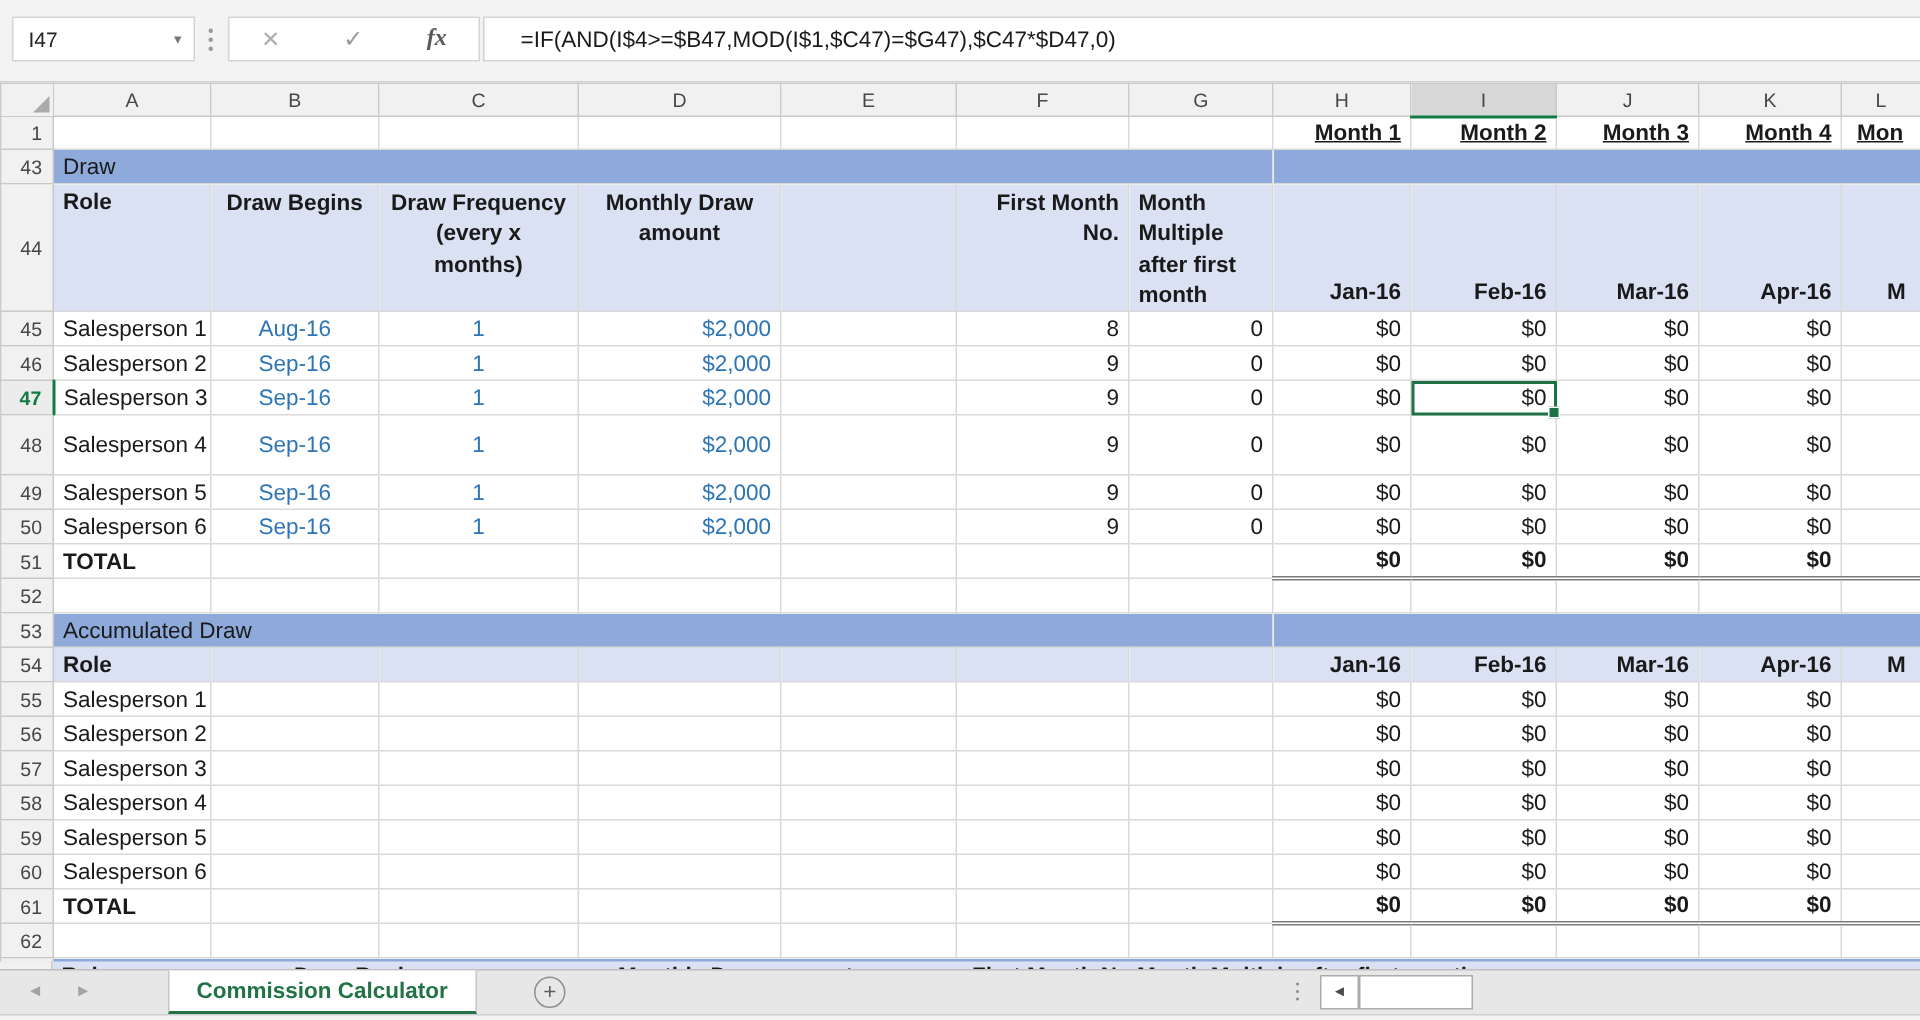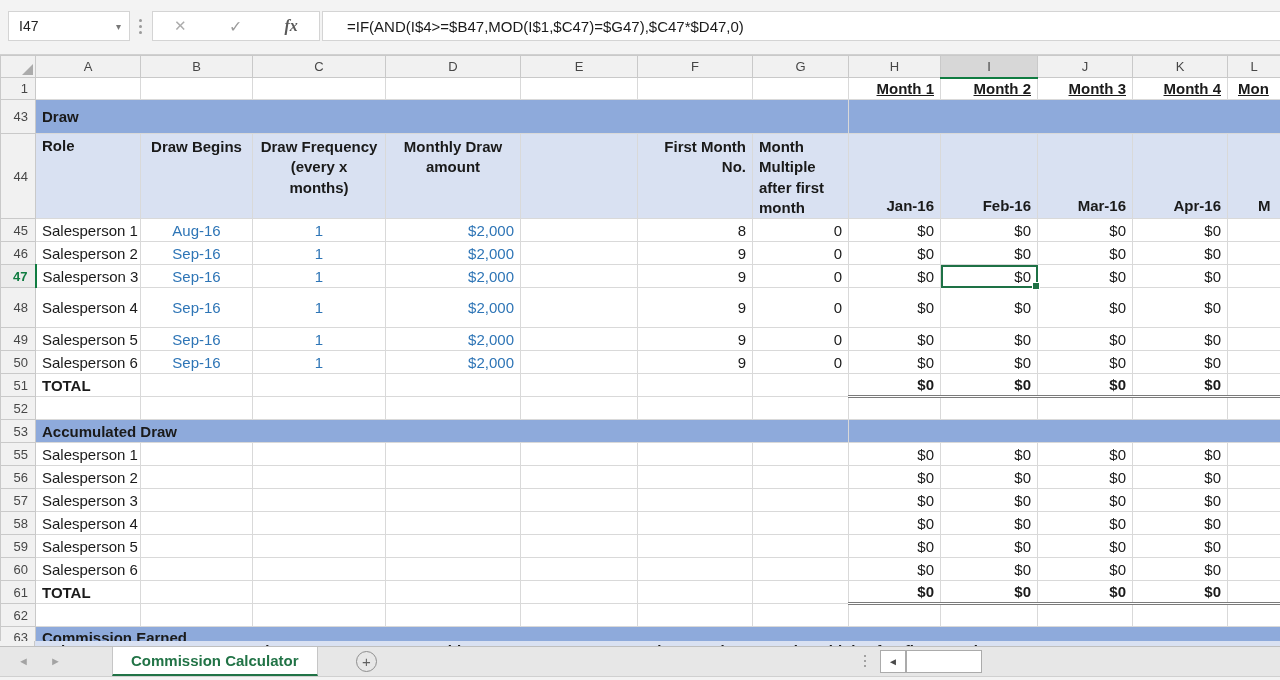--- a/index.html
+++ b/index.html
@@ -33,21 +33,21 @@
         font-size:15px;color:#1A1A1A;white-space:nowrap;overflow:hidden;font-weight:normal;
         background:#fff;box-sizing:border-box;}
   th.hdr{background:#F1F1F1;border-color:#C9C9C9;color:#474747;font-size:13px;}
   th.colhdr{text-align:center;}
   th.rowhdr{text-align:right;padding-right:7px;}
   th.colsel{background:#D7D7D7;border-bottom:2px solid #107C41;}
   th.rowsel{color:#107C41;border-right:2px solid #107C41;background:#ECECEC;font-weight:bold;}
   .corner{position:relative;}
   .corner .tri{position:absolute;right:2px;bottom:2px;width:0;height:0;border-style:solid;
                border-width:0 0 11px 11px;border-color:transparent transparent #ABABAB transparent;}
-  .band{background:#8EAADB;font-weight:bold;}
+  .band{background:#8EAADB;font-weight:normal;}
   .lb{background:#D9E1F2;}
   .blue{color:#2E75B6;}
   .lt{text-align:left}.ctr{text-align:center}.rt{text-align:right}
   .bold{font-weight:bold}
   .ul{text-decoration:underline}
   .vtop{vertical-align:top;padding-top:3px}
   .vbot{vertical-align:bottom;padding-bottom:4px}
   .wrap{white-space:normal;line-height:1.35}
   .gh{border-left:1px solid #595959}
   .tv{border-top:1px solid #404040;border-bottom:3px double #7B7B7B;font-weight:bold;text-align:right}
@@ -157,21 +157,21 @@
             <td></td>
             <td></td>
             <td></td>
             <td></td>
             <td class="rt bold ul">Month 1</td>
             <td class="rt bold ul">Month 2</td>
             <td class="rt bold ul">Month 3</td>
             <td class="rt bold ul">Month 4</td>
             <td class="bold ul lcut">Mon</td>
           </tr>
-          <tr style="height: 34px;">
+          <tr style="height: 23px;">
             <th class="hdr rowhdr">43</th>
             <td class="band lt" colspan="7">Draw</td>
             <td class="band gh" colspan="5"></td>
           </tr>
           <tr style="height: 82px;">
             <th class="hdr rowhdr">44</th>
             <td class="lb lt bold vtop">Role</td>
             <td class="lb ctr bold vtop wrap">Draw Begins</td>
             <td class="lb ctr bold vtop wrap">Draw Frequency (every x months)</td>
             <td class="lb ctr bold vtop wrap">Monthly Draw amount</td>
@@ -301,20 +301,35 @@
             <td class="gh"></td>
             <td></td>
             <td></td>
             <td></td>
             <td></td>
           </tr>
           <tr style="height: 23px;">
             <th class="hdr rowhdr">53</th>
             <td class="band lt" colspan="7">Accumulated Draw</td>
             <td class="band gh" colspan="5"></td>
+          </tr>
+          <tr style="height: 23px;">
+            <th class="hdr rowhdr">54</th>
+            <td class="lb lt bold">Role</td>
+            <td class="lb"></td>
+            <td class="lb"></td>
+            <td class="lb"></td>
+            <td class="lb"></td>
+            <td class="lb"></td>
+            <td class="lb"></td>
+            <td class="lb rt bold gh">Jan-16</td>
+            <td class="lb rt bold">Feb-16</td>
+            <td class="lb rt bold">Mar-16</td>
+            <td class="lb rt bold">Apr-16</td>
+            <td class="lb bold mcut">M</td>
           </tr>
           <tr style="height: 23px;">
             <th class="hdr rowhdr">55</th>
             <td class="lt">Salesperson 1</td>
             <td></td>
             <td></td>
             <td></td>
             <td></td>
             <td></td>
             <td></td>

